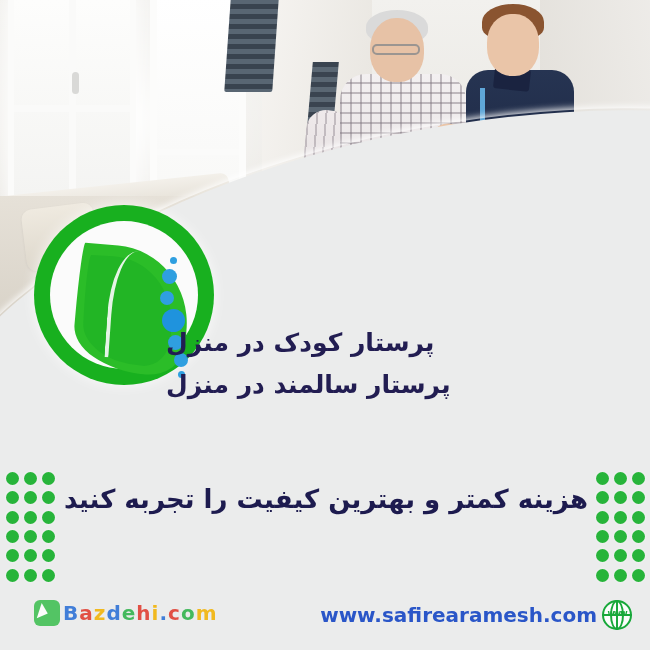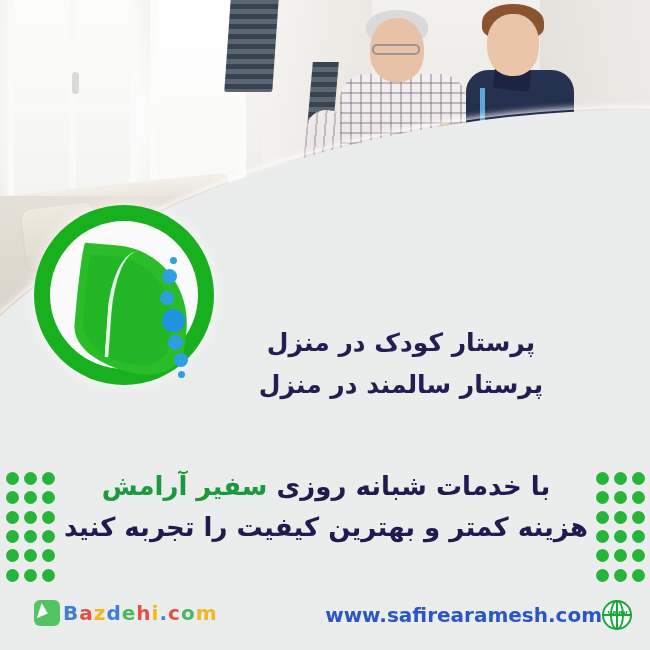--- a/index.html
+++ b/index.html
@@ -242,21 +242,21 @@
   .d3{ left:110px; top:70px; width:14px; height:14px; }
   .d4{ left:112px; top:88px; width:23px; height:23px; background:#1f93dd;}
   .d5{ left:118px; top:114px; width:15px; height:15px; }
   .d6{ left:124px; top:132px; width:14px; height:14px; }
   .d7{ left:128px; top:150px; width:7px; height:7px; }
 
   
   .services{
     position:absolute; right:14px; top:330px;
     width:470px;
-    text-align:center;
+    text-align:left;
     direction:rtl;
   }
   .svc{
     color:#221d52;
     font-weight:bold;
     font-size:25px;
     line-height:1;
     margin-bottom:17px;
     letter-spacing:-0.2px;
     white-space:nowrap;
@@ -315,21 +315,21 @@
     position:absolute; left:10px; top:8px; width:14px; height:18px;
     border:3px solid #ffffff; border-radius:4px 10px 4px 10px;
     transform:rotate(-12deg);
   }
   .phone-num{
     color:#2a56c8; font-weight:bold; font-size:21px;
     direction:ltr; letter-spacing:.5px;
   }
   .web-group{
     position:absolute; right:18px; top:12px;
-    display:flex; align-items:center; 
+    display:flex; align-items:center; gap:5px;
   }
   .web-url{
     color:#2a56c8; font-weight:bold; font-size:20px;
   }
   .globe{
     width:30px; height:30px; border-radius:50%;
     border:2px solid #18a83a; position:relative;
     background:#fcfdfc;
   }
   .globe:before{
@@ -465,23 +465,20 @@
       <span class="gdot"></span>
       <span class="gdot"></span>
       <span class="gdot"></span>
       <span class="gdot"></span>
       <span class="gdot"></span>
       <span class="gdot"></span>
       <span class="gdot"></span>
     </div>
 
     <div class="banner-text">
-      <div class="bline">
-        <span>با خدمات شبانه روزی </span><span class="green-em">سفیر آرامش</span>
-      </div>
       <div class="bline two">هزینه کمتر و بهترین کیفیت را تجربه کنید</div>
     </div>
 
     <div class="dots-right">
       <span class="gdot"></span>
       <span class="gdot"></span>
       <span class="gdot"></span>
       <span class="gdot"></span>
       <span class="gdot"></span>
       <span class="gdot"></span>

